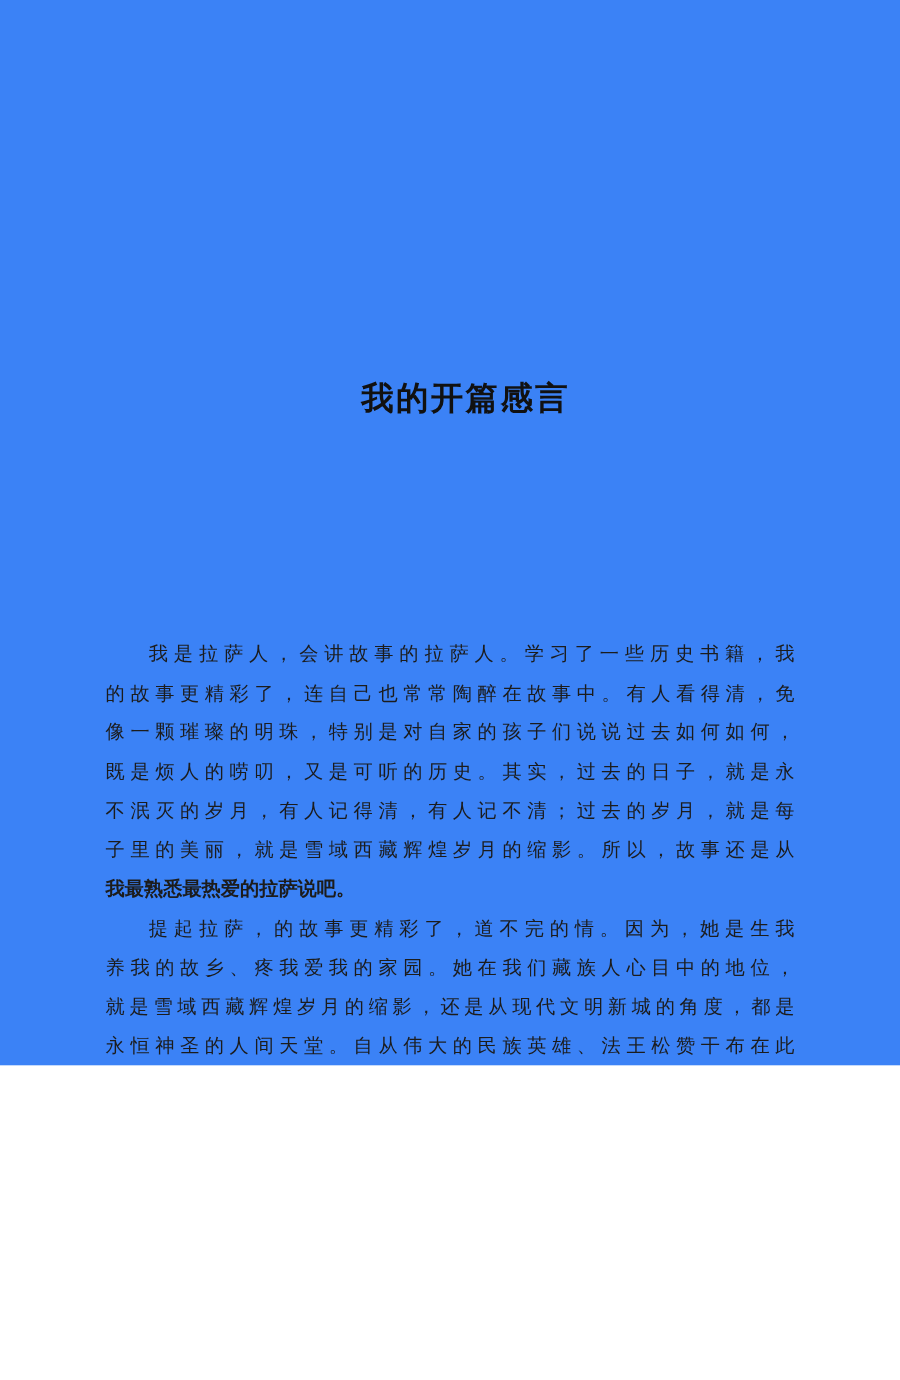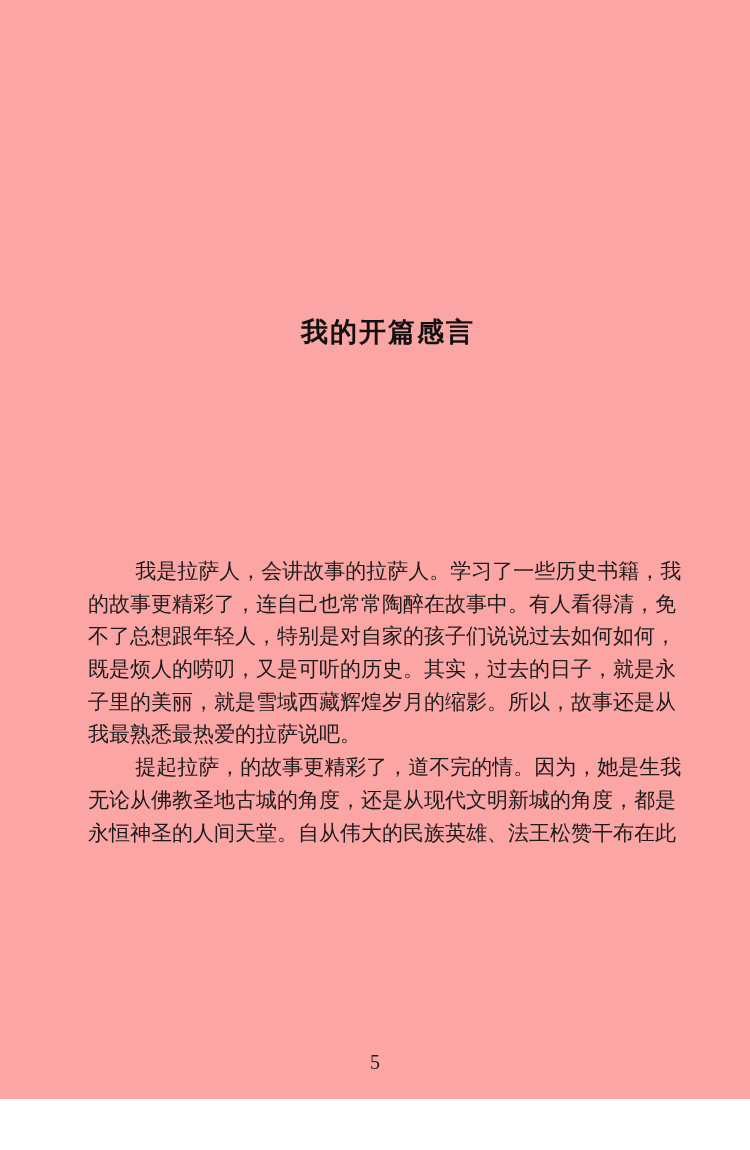--- a/index.html
+++ b/index.html
@@ -3,62 +3,63 @@
 <meta charset="utf-8">
 <style>
   html, body {
     margin: 0;
     padding: 0;
     background: #ffffff;
   }
   .page {
     position: relative;
     width: 750px;
-    height: 1099px;
+    height: 888px;
     margin: 0 auto;
-    background: #fca5a5;
+    background: #3b82f6;
     color: #1c1c1c;
     font-family: "Liberation Serif", "DejaVu Serif", serif;
     overflow: hidden;
   }
   .chapter-title {
     position: absolute;
     top: 297px;
     left: 101px;
     width: 574px;
     text-align: center;
     font-size: 27px;
     line-height: 34px;
     font-weight: bold;
     letter-spacing: 2px;
     color: #111111;
   }
   .body-text {
     position: absolute;
-    top: 555px;
+    top: 530px;
     left: 88px;
     width: 574px;
-    font-size: 21px;
+    font-size: 16px;
     line-height: 32.7px;
     color: #1c1c1c;
   }
   .text-line {
     height: 32.7px;
     text-align: justify;
     text-align-last: justify;
     overflow: visible;
     white-space: nowrap;
   }
   .text-line.para-first {
     text-indent: 2.25em;
   }
   .text-line.para-last {
     text-align: right;
     text-align-last: left;
     white-space: normal;
+    font-weight: bold;
   }
   .page-number {
     position: absolute;
     top: 1050px;
     left: 0;
     right: 0;
     text-align: center;
     font-size: 20px;
     line-height: 24px;
     color: #1c1c1c;
@@ -66,23 +67,25 @@
 </style>
 </head>
 <body>
 
 <div class="page">
   <h1 class="chapter-title">我的开篇感言</h1>
 
   <div class="body-text">
       <div class="text-line para-first">我是拉萨人，会讲故事的拉萨人。学习了一些历史书籍，我</div>
       <div class="text-line">的故事更精彩了，连自己也常常陶醉在故事中。有人看得清，免</div>
-      <div class="text-line">不了总想跟年轻人，特别是对自家的孩子们说说过去如何如何，</div>
+      <div class="text-line">像一颗璀璨的明珠，特别是对自家的孩子们说说过去如何如何，</div>
       <div class="text-line">既是烦人的唠叨，又是可听的历史。其实，过去的日子，就是永</div>
+      <div class="text-line">不泯灭的岁月，有人记得清，有人记不清；过去的岁月，就是每</div>
       <div class="text-line">子里的美丽，就是雪域西藏辉煌岁月的缩影。所以，故事还是从</div>
       <div class="text-line para-last">我最熟悉最热爱的拉萨说吧。</div>
       <div class="text-line para-first">提起拉萨，的故事更精彩了，道不完的情。因为，她是生我</div>
-      <div class="text-line">无论从佛教圣地古城的角度，还是从现代文明新城的角度，都是</div>
+      <div class="text-line">养我的故乡、疼我爱我的家园。她在我们藏族人心目中的地位，</div>
+      <div class="text-line">就是雪域西藏辉煌岁月的缩影，还是从现代文明新城的角度，都是</div>
       <div class="text-line">永恒神圣的人间天堂。自从伟大的民族英雄、法王松赞干布在此</div>
     </div>
 
   <div class="page-number">5</div>
 </div>
 
 </body></html>

